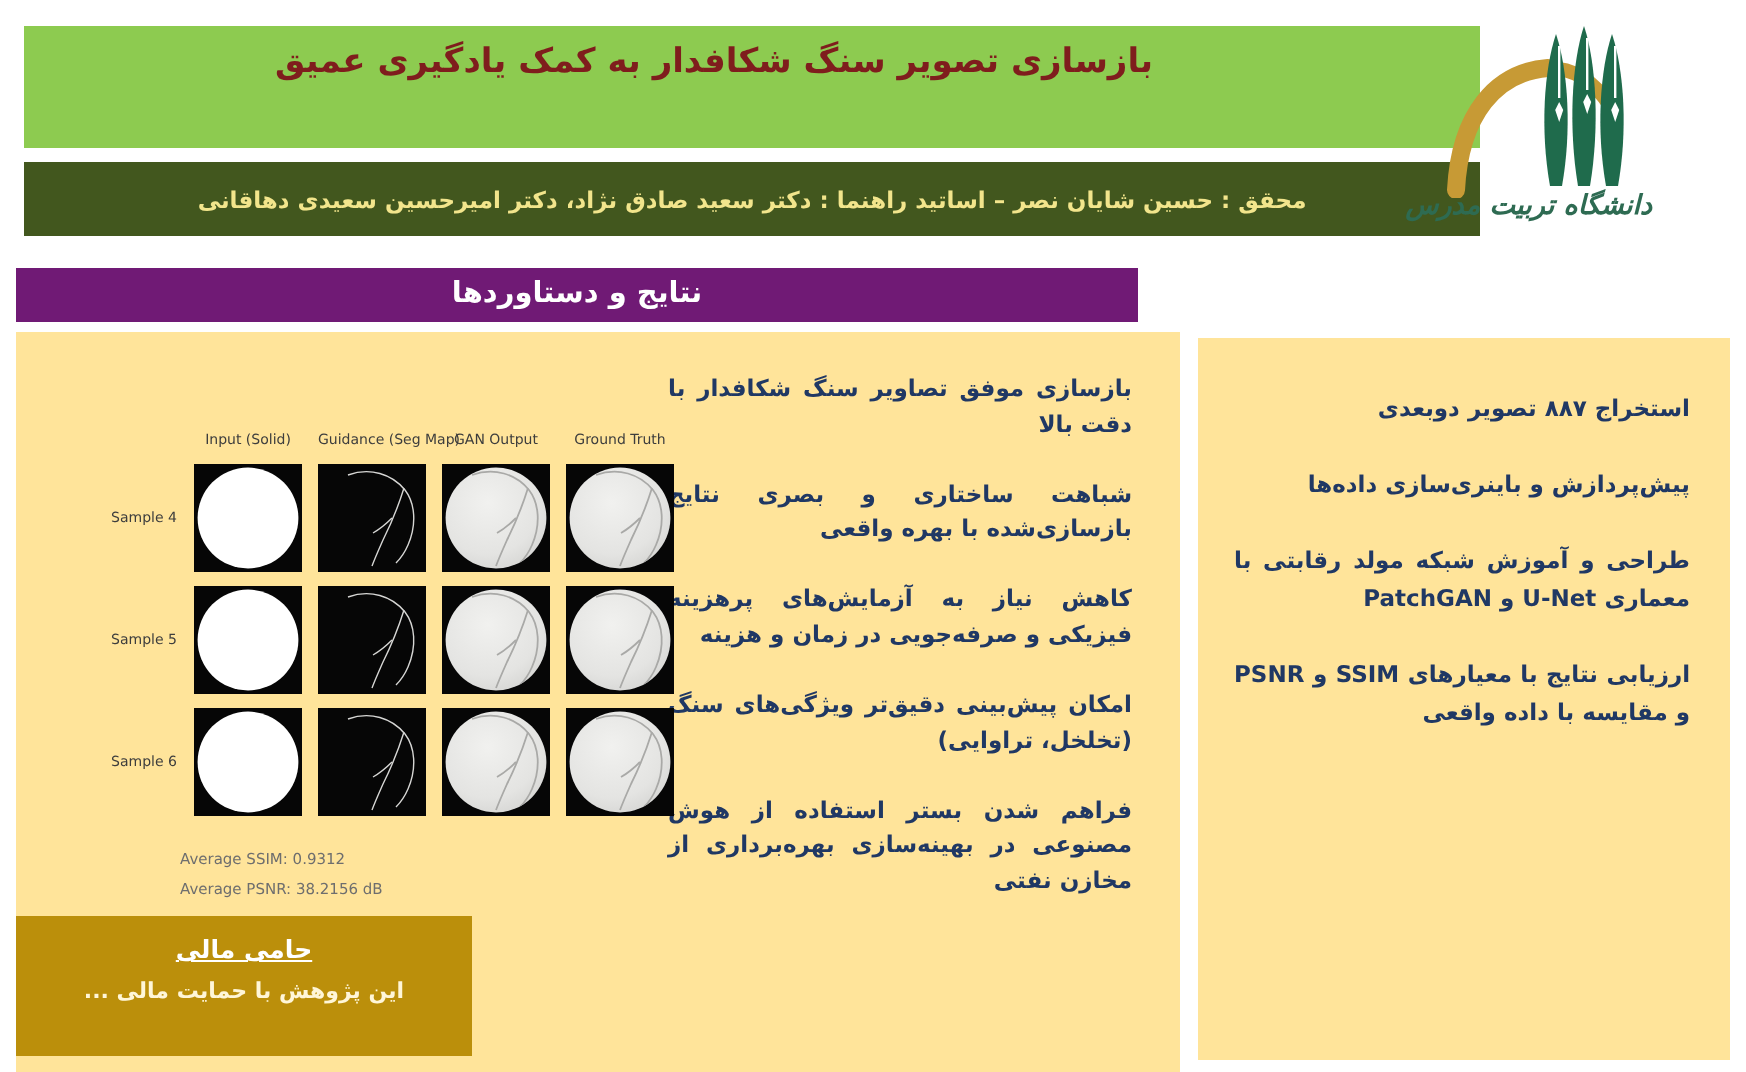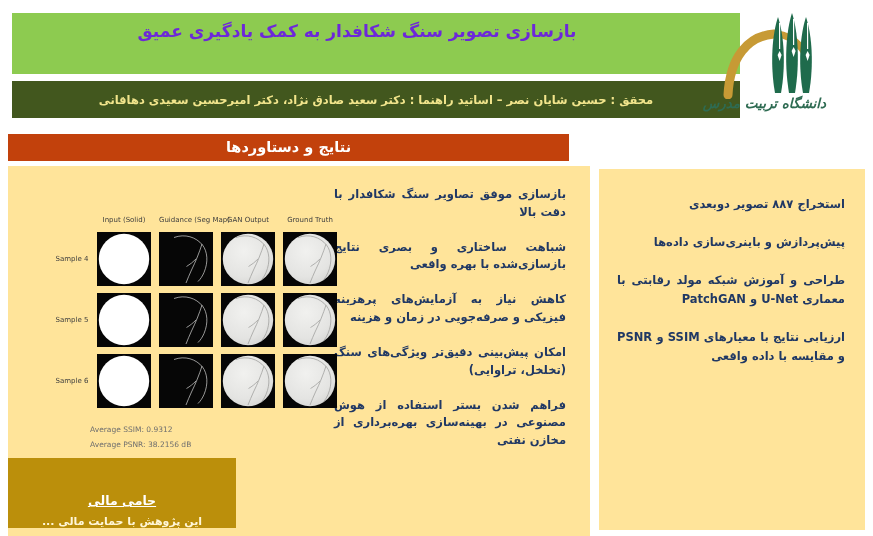--- a/index.html
+++ b/index.html
@@ -7,39 +7,39 @@
     position:relative; width:873px; height:536px; background:#ffffff;
     font-family:"DejaVu Sans", sans-serif; overflow:hidden;
   }
   
   .title-band{
     position:absolute; left:12px; top:13px; width:728px; height:61px;
     background:#8DCB50; direction:rtl; text-align:center;
   }
   .title-band .title{
     padding-top:8px; padding-right:38px;
-    font-size:17px; font-weight:bold; color:#6d28d9;
+    font-size:17px; font-weight:bold; color:#7f1d1d;
   }
   .byline-band{
     position:absolute; left:12px; top:81px; width:728px; height:37px;
     background:#42571E; direction:rtl; display:flex; align-items:center; justify-content:center;
   }
   .byline-band .byline{
     font-size:11.5px; font-weight:bold; color:#F2E58C; white-space:nowrap;
   }
   
   .logo{position:absolute; left:714px; top:5px; width:112px; height:130px; text-align:center;}
   .logo svg{display:block; margin:0 auto;}
   .logo .uni-name{
     direction:rtl; font-size:13.5px; font-style:italic; font-weight:bold;
     color:#2E6B52; margin-top:-4px; white-space:nowrap;
   }
   
   .sec-header{
-    position:absolute; background:#c2410c; color:#ffffff; font-weight:bold;
+    position:absolute; background:#701a75; color:#ffffff; font-weight:bold;
     direction:rtl; text-align:center;
   }
   .results-header{left:8px; top:134px; width:561px; height:27px; font-size:14.5px; line-height:27px;}
   .method-header{left:599px; top:134px; width:266px; height:29px; font-size:15px; line-height:29px;}
   .sec-body{position:absolute; background:#FFE49A;}
   .results-body{left:8px; top:166px; width:582px; height:403px;}
   .method-body{
     left:599px; top:169px; width:266px; height:361px;
     box-sizing:border-box; padding:26px 20px 0 18px; direction:rtl;
   }
@@ -64,21 +64,20 @@
   .metrics{position:absolute; left:82px; top:256px; font-size:7.5px; color:#6e6e6e; line-height:15px;}
   
   .sponsor{
     position:absolute; left:0px; top:292px; width:228px; height:70px;
     background:#BB8F0B; box-sizing:border-box; padding-top:9px;
     direction:rtl; text-align:center;
   }
   .sponsor-title{
     font-size:12.5px; font-weight:bold; color:#ffffff; text-decoration:underline;
     margin-bottom:7px;
-    margin-top:26px;
   }
   .sponsor-text{font-size:11px; font-weight:bold; color:#FFF6D8;}
   .hidden-defs{position:absolute; width:0; height:0; overflow:hidden;}
 </style>
 </head>
 <body>
 
 <svg class="hidden-defs" aria-hidden="true">
   <defs>
     <radialGradient id="rockg" cx="42%" cy="35%" r="78%">

